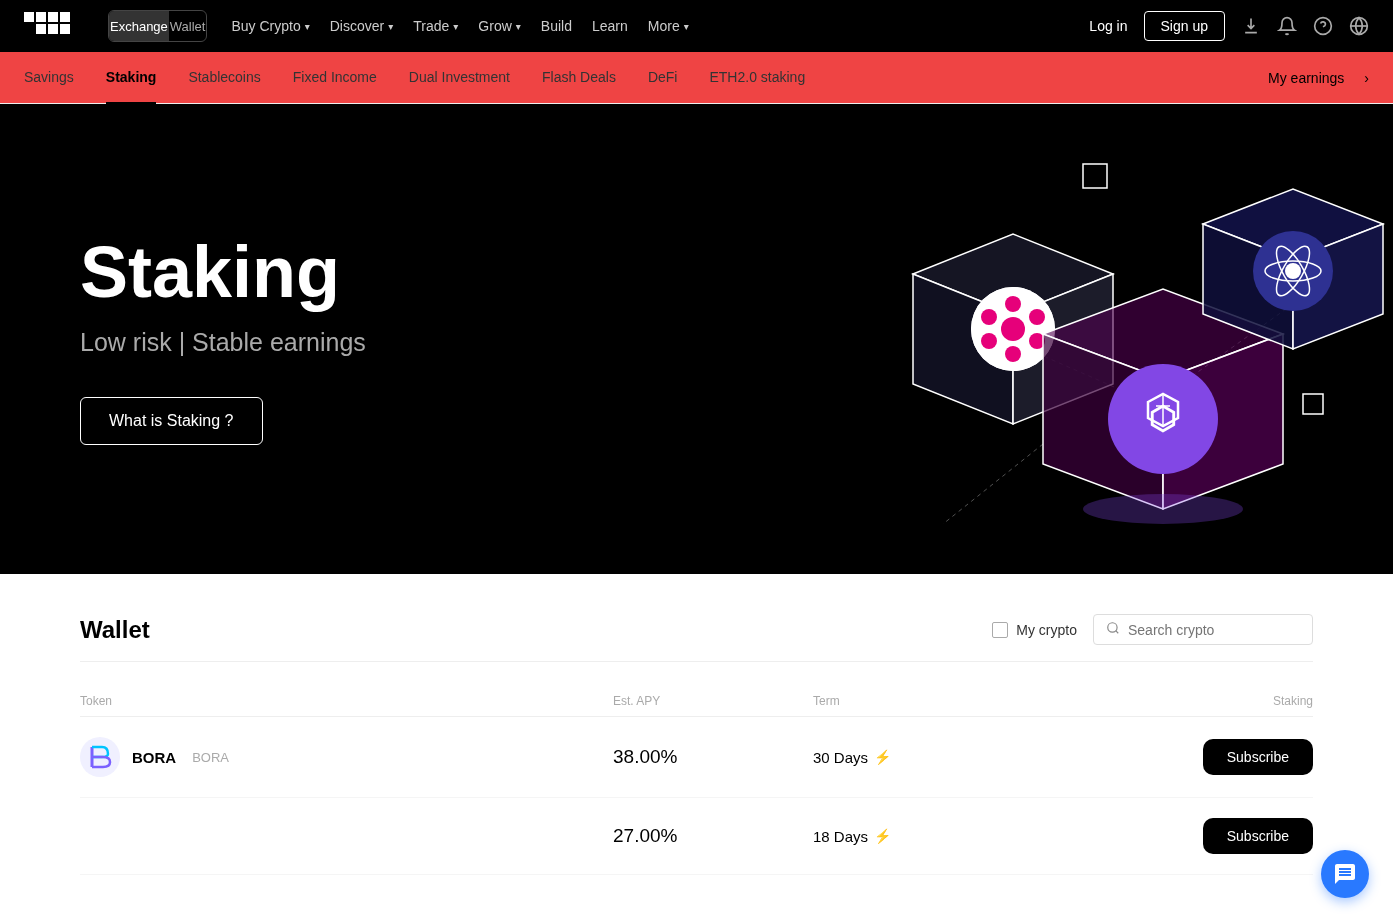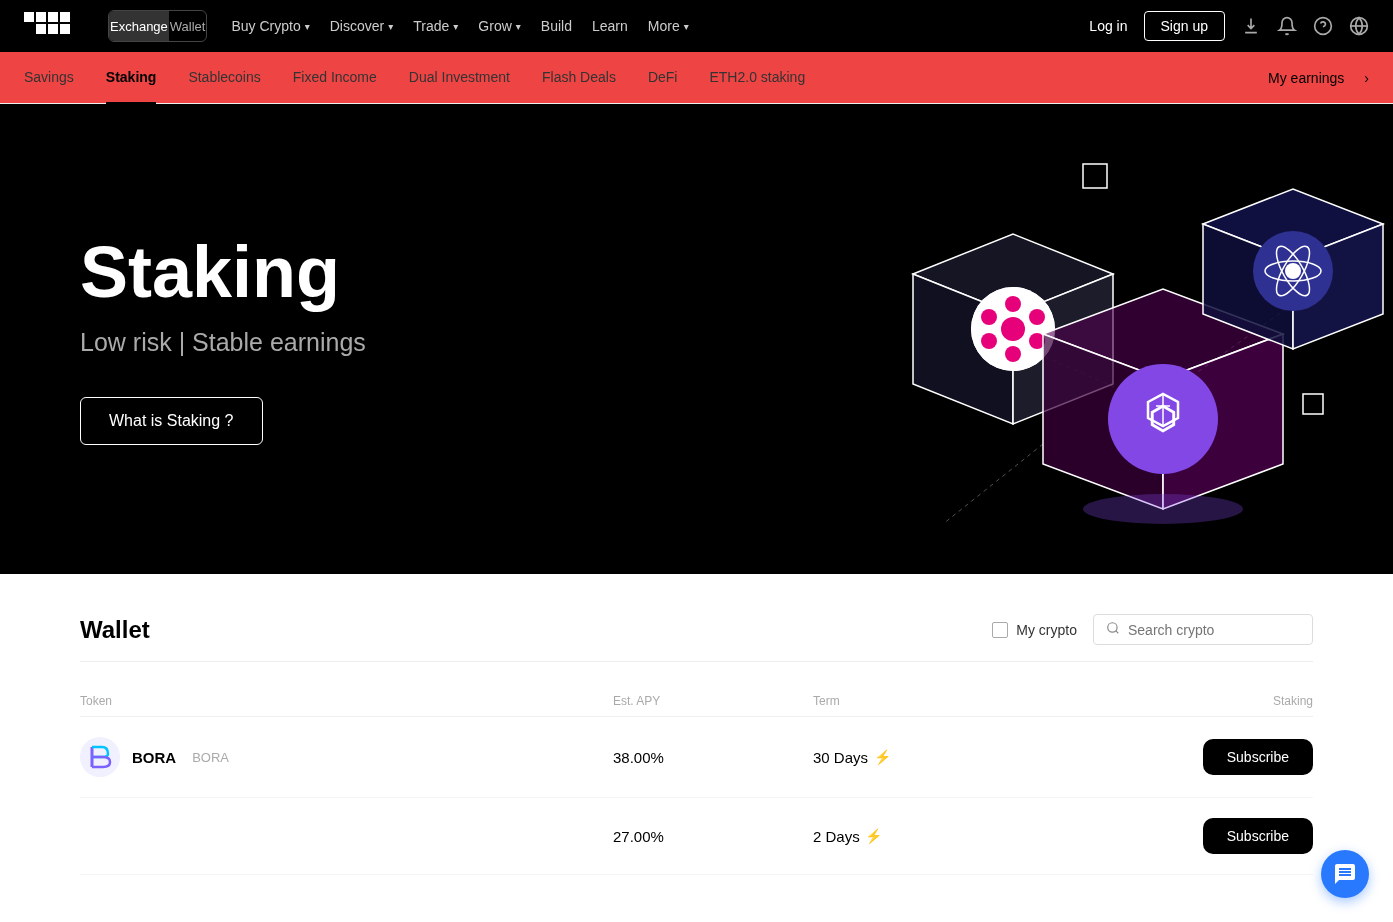--- a/index.html
+++ b/index.html
@@ -240,21 +240,21 @@
       padding: 20px 0;
       align-items: center;
       border-bottom: 1px solid #f5f5f5;
     }
     .token-cell {
       display: flex;
       align-items: center;
       gap: 12px;
     }
     .apy-value {
-      font-size: 15px;
+      font-size: 19px;
       color: #000;
     }
     .term-value {
       font-size: 15px;
       color: #000;
       display: flex;
       align-items: center;
       gap: 6px;
     }
     .flash-icon {
@@ -495,21 +495,21 @@
       <button class="subscribe-btn">Subscribe</button>
     </div>
   </div>
 
   <div class="table-row">
     <div class="token-cell">
       
     </div>
     <span class="apy-value">27.00%</span>
     <div class="term-value">
-      <span>2 Days</span>
+      <span>18 Days</span>
       <span class="flash-icon">⚡</span>
     </div>
     <div style="text-align:right;">
       <button class="subscribe-btn">Subscribe</button>
     </div>
   </div>
 </section>
 
 <div class="chat-btn">
   <svg width="24" height="24" viewBox="0 0 24 24" fill="white">

